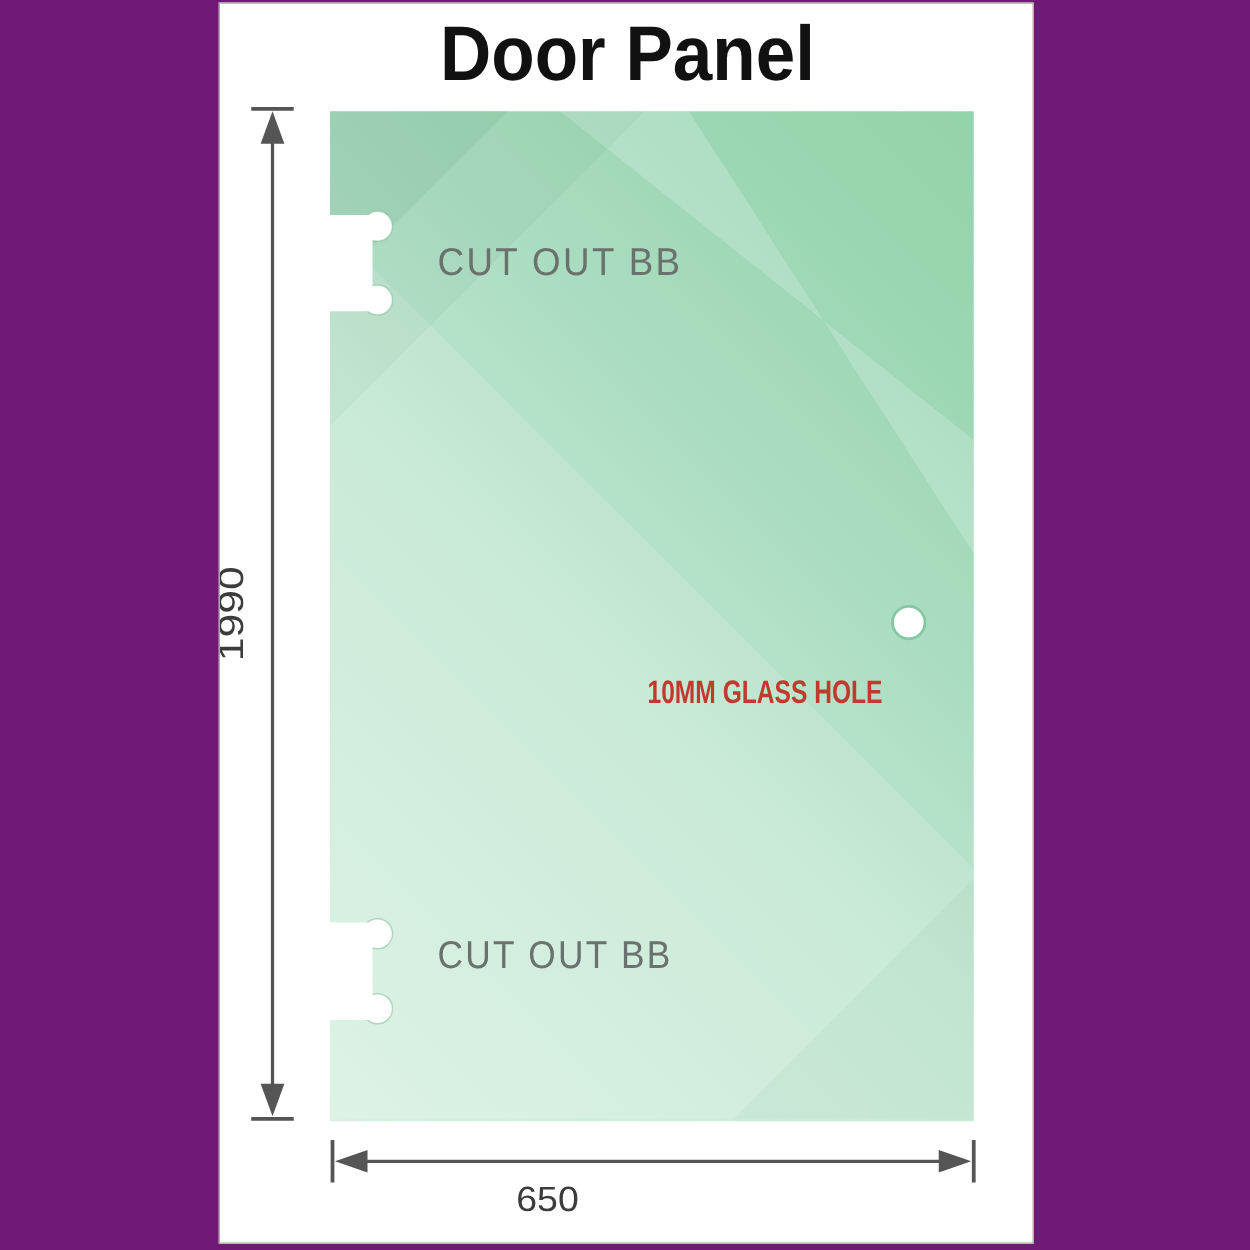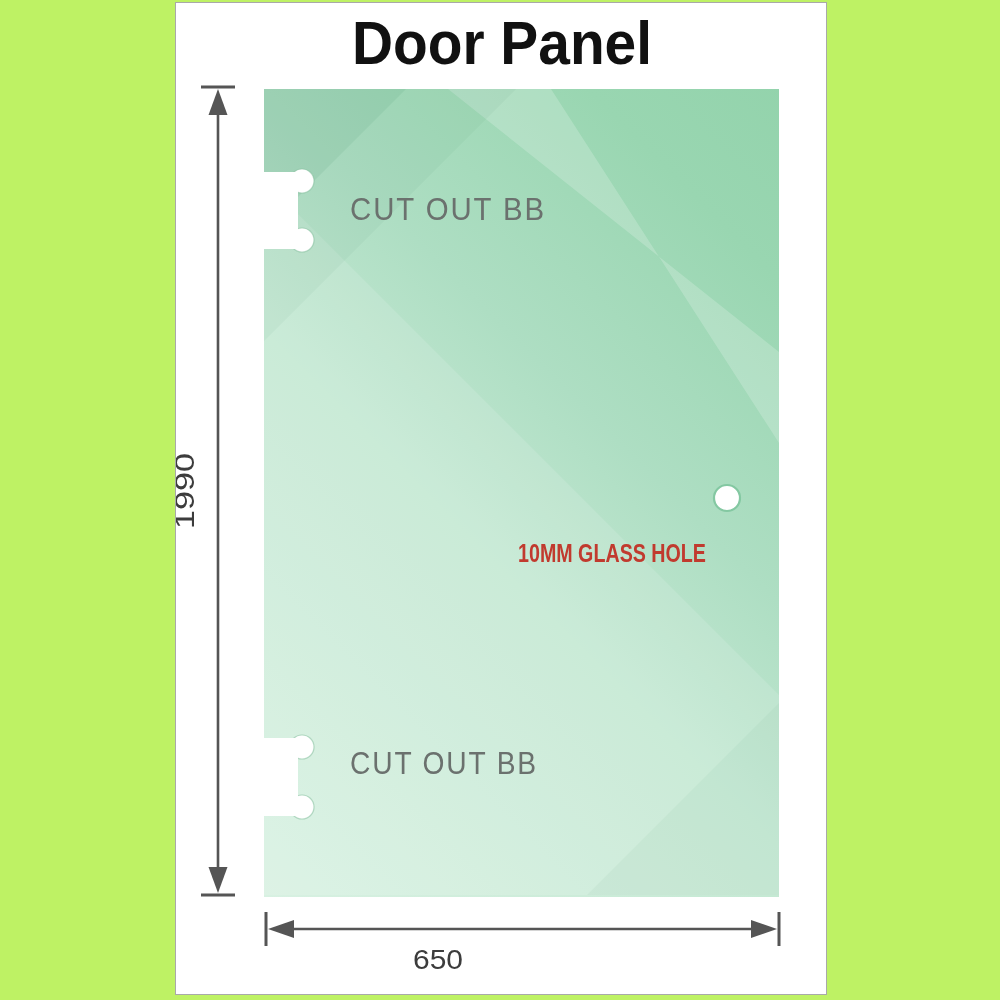--- a/index.html
+++ b/index.html
@@ -5,21 +5,21 @@
   html, body {
     margin: 0;
     padding: 0;
     background: #ffffff;
     font-family: "Liberation Sans", sans-serif;
   }
   .stage {
     position: relative;
     width: 1000px;
     height: 1000px;
-    background: #bef264;
+    background: #701a75;
     overflow: hidden;
   }
   .frame {
     position: absolute;
     left: 175px;
     top: 2px;
     width: 650px;
     height: 991px;
     border: 1px solid #a9a9a9;
     background: #ffffff;

